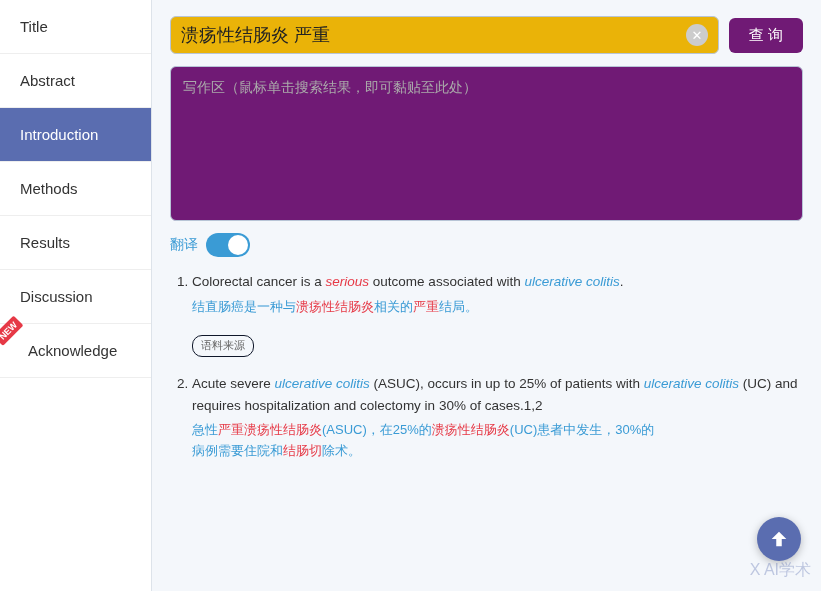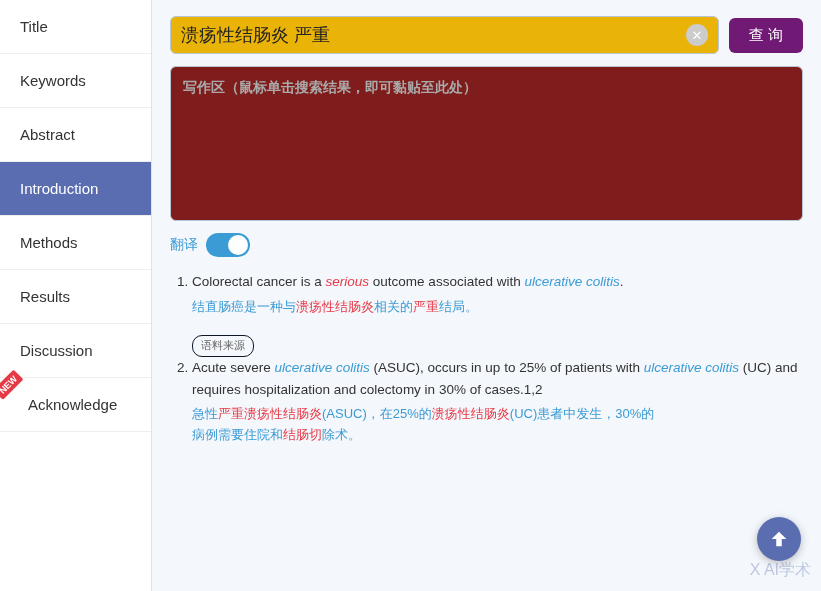--- a/index.html
+++ b/index.html
@@ -96,29 +96,28 @@
       border: none;
       border-radius: 6px;
       padding: 8px 20px;
       font-size: 15px;
       cursor: pointer;
       white-space: nowrap;
     }
 
     
     .writing-area {
-      background: #7f1d1d;
+      background: #701a75;
       border: 1.5px solid #b8c5d6;
       border-radius: 6px;
       min-height: 155px;
       padding: 12px;
       margin-bottom: 12px;
       color: #aaa;
       font-size: 14px;
-      font-weight: bold;
     }
 
     
     .translate-row {
       display: flex;
       align-items: center;
       gap: 8px;
       margin-bottom: 14px;
     }
     .translate-label {
@@ -144,20 +143,21 @@
       border-radius: 50%;
       top: 2px;
       right: 2px;
       transition: left 0.2s;
     }
 
     
     .results-list {
       display: flex;
       flex-direction: column;
+      gap: 16px;
     }
     .result-item {
       font-size: 13.5px;
       line-height: 1.6;
       color: #333;
     }
     .result-en {
       margin-bottom: 4px;
     }
     .result-zh {
@@ -211,23 +211,20 @@
 
     ol { padding-left: 22px; }
     li { margin-bottom: 0; }
   </style>
 </head>
 <body>
 
 <aside class="sidebar">
   <div class="sidebar-item">
     <span>Title</span>
-  </div>
-  <div class="sidebar-item">
-    <span>Keywords</span>
   </div>
   <div class="sidebar-item">
     <span>Abstract</span>
   </div>
   <div class="sidebar-item active">
     <span>Introduction</span>
   </div>
   <div class="sidebar-item">
     <span>Methods</span>
   </div>

